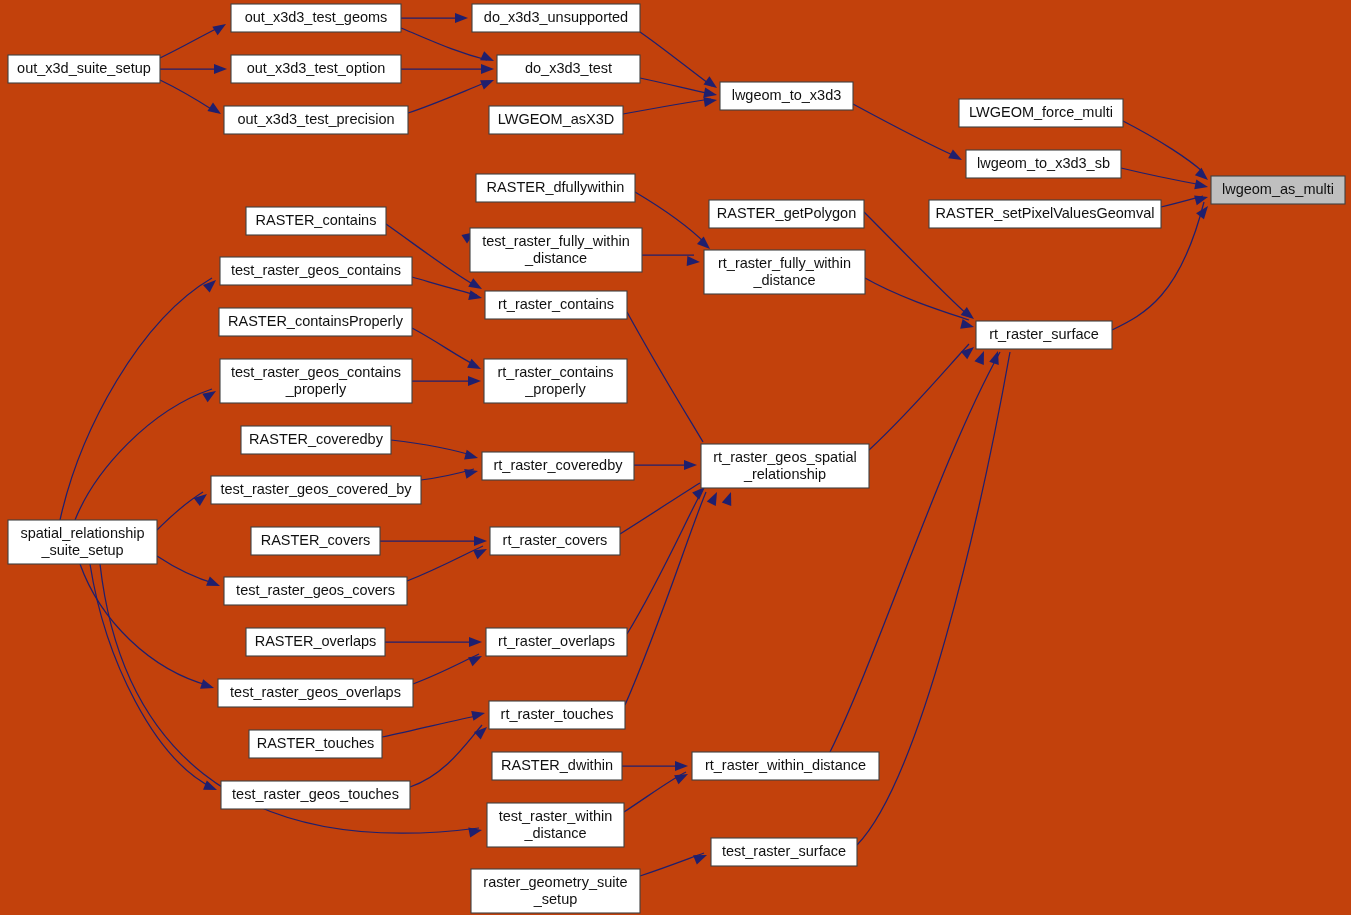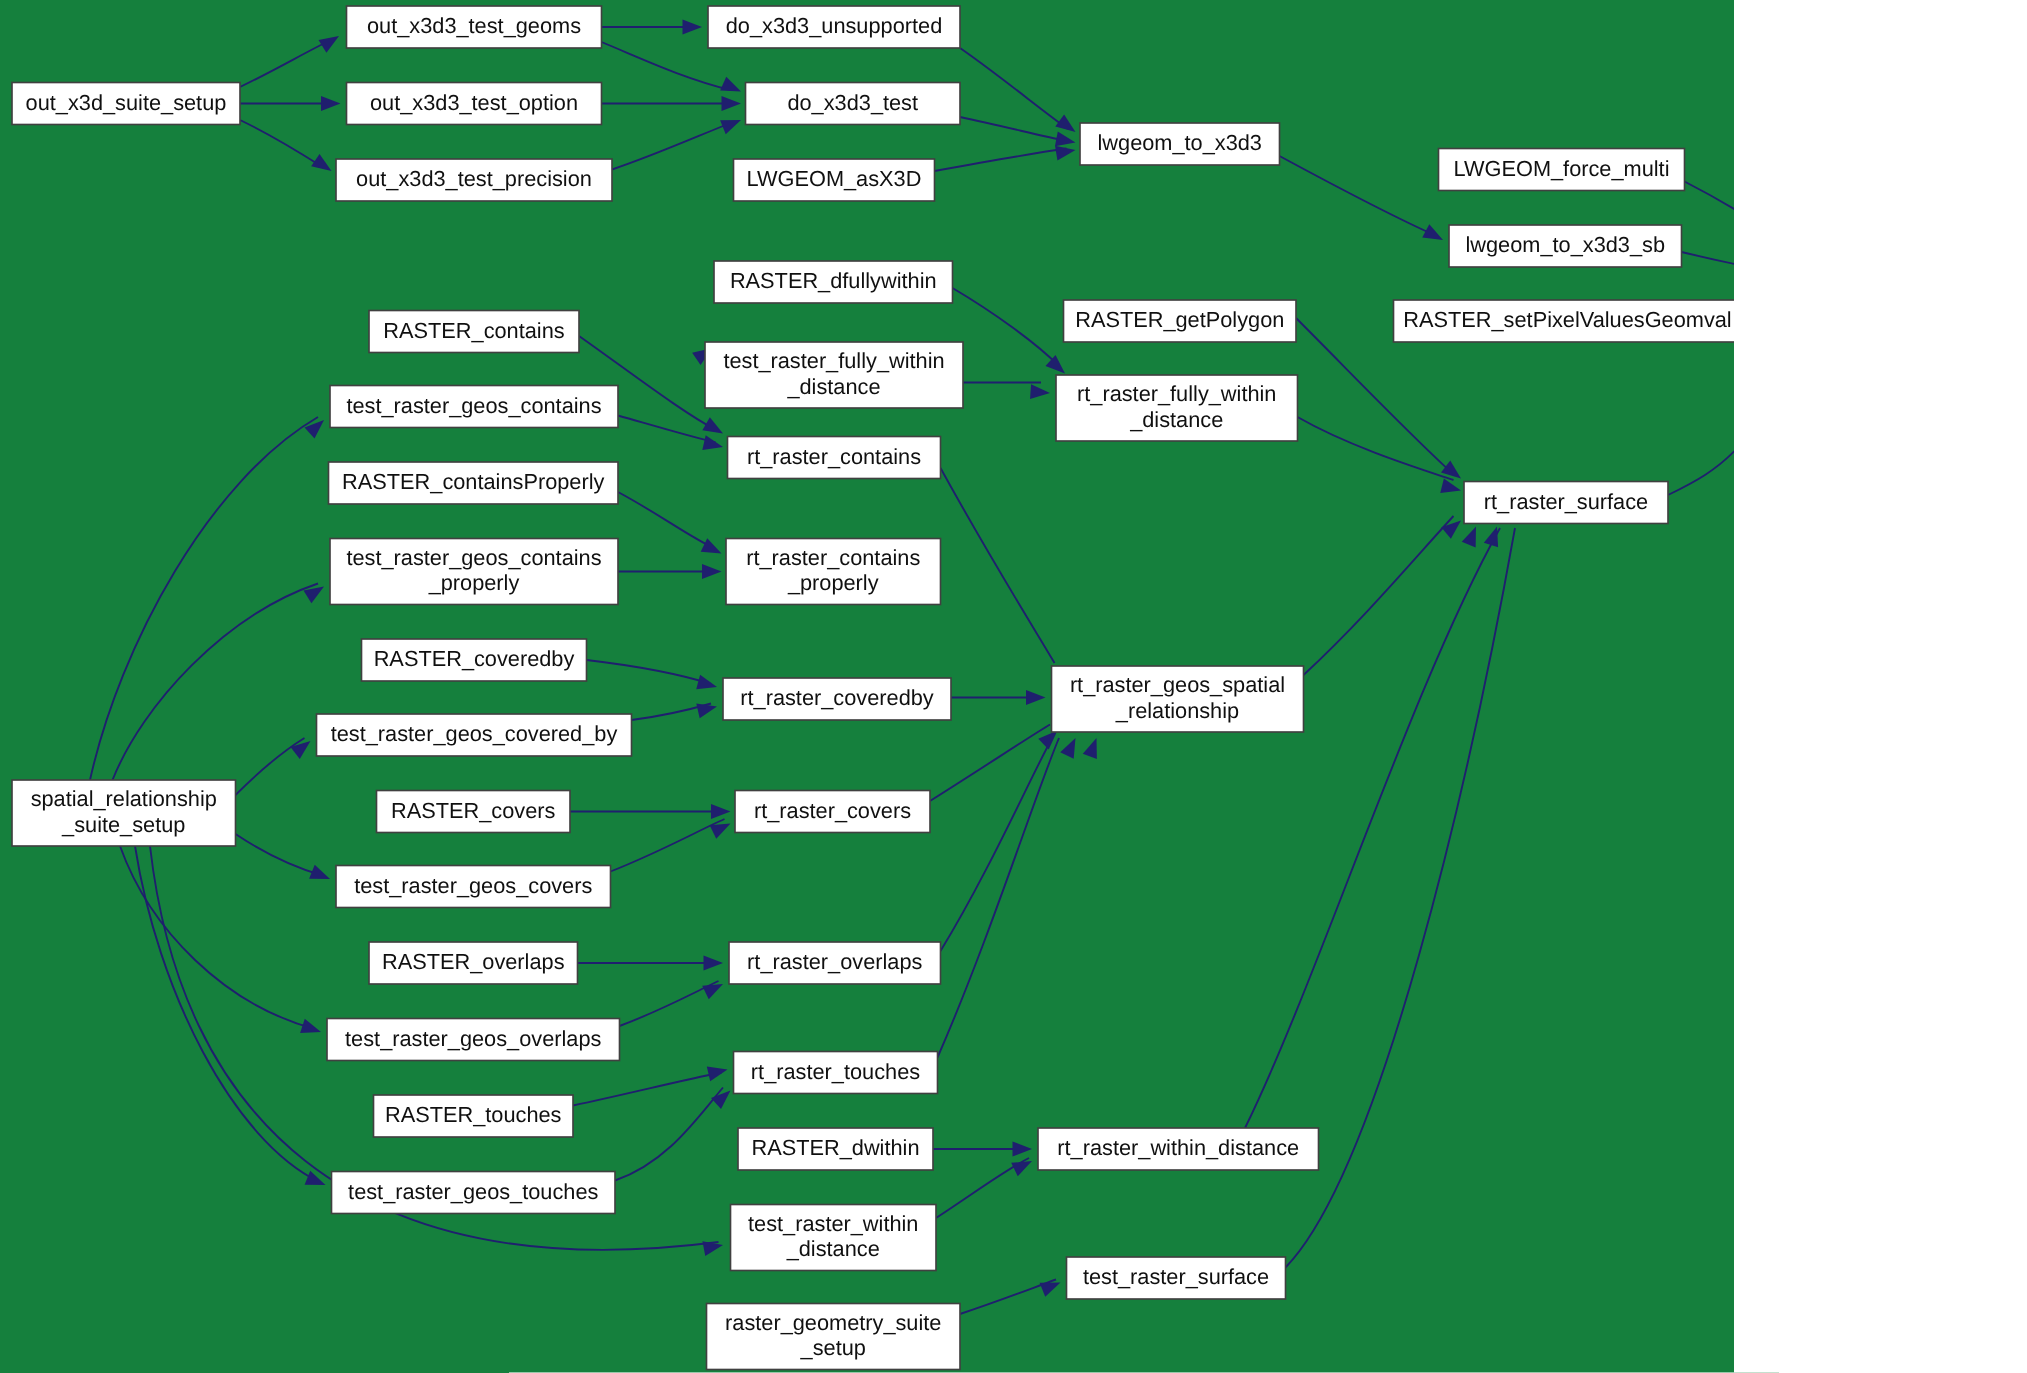--- a/index.html
+++ b/index.html
@@ -2,23 +2,23 @@
 <html><head>
 <meta charset="utf-8">
 <style>
   html, body {
     margin: 0;
     padding: 0;
     background: #ffffff;
   }
   #graph-root {
     position: relative;
-    width: 1156px;
+    width: 1351px;
     height: 915px;
-    background: #15803d;
+    background: #c2410c;
     font-family: "Liberation Sans", sans-serif;
     overflow: hidden;
   }
   svg#callgraph {
     position: absolute;
     left: 0;
     top: 0;
     width: 1351px;
     height: 915px;
     display: block;

